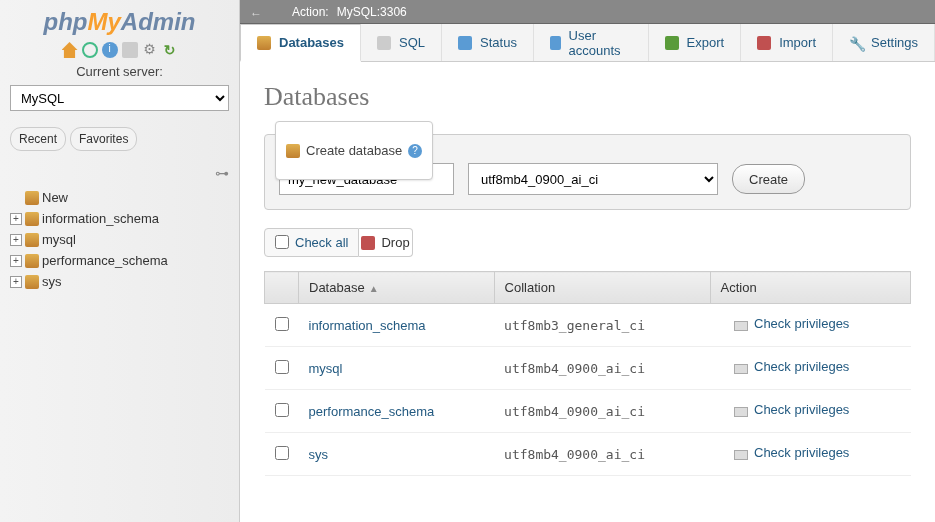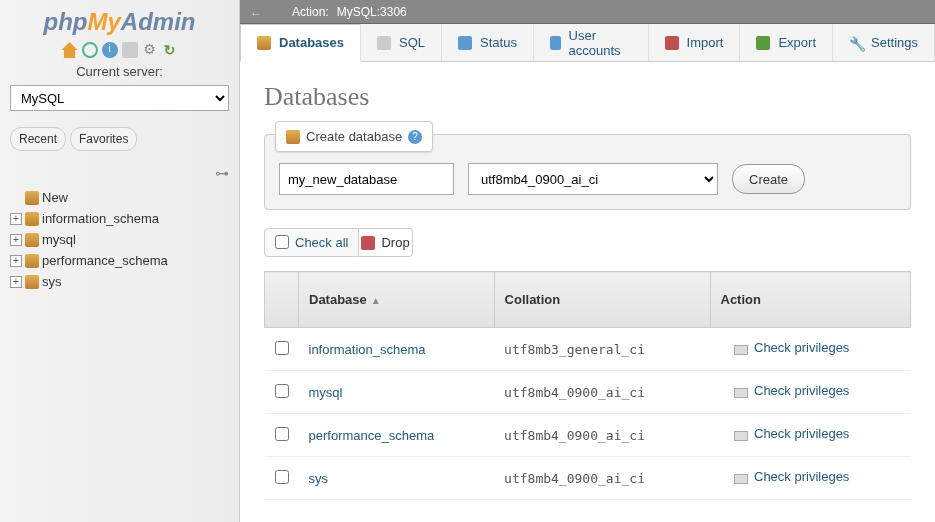--- a/index.html
+++ b/index.html
@@ -26,32 +26,32 @@
 .breadcrumb { background: #888; color: #fff; height: 24px; display: flex; align-items: center; padding: 0 10px; gap: 8px; font-size: 12px; border-bottom: 1px solid #666; }
 .breadcrumb .arrow { color: #ddd; }
 .topnav { display: flex; background: #f4f4f4; border-bottom: 1px solid #ccc; height: 38px; }
 .topnav .tab { display: flex; align-items: center; gap: 8px; padding: 0 16px; border-right: 1px solid #e0e0e0; cursor: pointer; color: #235a81; font-size: 13px; }
 .topnav .tab.active { background: #fff; border-bottom: 2px solid #fff; margin-bottom: -1px; border-top: 1px solid #ccc; border-left: 1px solid #ccc; color: #235a81; font-weight: bold; }
 
 .content { padding: 20px 24px; overflow: auto; flex: 1; }
 h1.page-title { font-size: 26px; font-weight: normal; color: #777; margin-bottom: 22px; font-family: Georgia, serif; }
 
 .fieldset { border: 1px solid #ccc; border-radius: 4px; background: #f3f3f3; padding: 18px 14px 14px; position: relative; margin-bottom: 18px; }
-.fieldset .legend { position: absolute; top: -14px; left: 10px; background: #fff; border: 1px solid #ccc; border-radius: 4px; padding: 7px 10px; display: flex; align-items: center; gap: 6px; color: #444; box-shadow: 0 1px 2px rgba(0,0,0,0.1); }
+.fieldset .legend { position: absolute; top: -14px; left: 10px; background: #fff; border: 1px solid #ccc; border-radius: 4px; padding: 21px 10px; display: flex; align-items: center; gap: 6px; color: #444; box-shadow: 0 1px 2px rgba(0,0,0,0.1); }
 .form-row { display: flex; gap: 14px; align-items: center; margin-top: 10px; }
 .text-input { height: 32px; width: 175px; border: 1px solid #aaa; padding: 0 8px; font-size: 13px; }
 .select-input { height: 32px; width: 250px; border: 1px solid #aaa; background: #fff; padding: 0 8px; font-size: 13px; }
 .btn { height: 30px; padding: 0 16px; border: 1px solid #999; border-radius: 14px; background: linear-gradient(#fff, #e8e8e8); cursor: pointer; font-size: 13px; color: #333; }
 
 .actions-row { display: flex; align-items: center; gap: 0; margin-bottom: 14px; }
 .check-all { display: flex; align-items: flex-start; gap: 6px; border: 1px solid #ccc; padding: 6px 10px; border-radius: 4px 0 0 4px; background: #f8f8f8; color: #235a81; cursor: pointer; }
 .drop-btn { display: flex; align-items: center; gap: 6px; border: 1px solid #ccc; border-left: none; padding: 6px 2px; border-radius: 0 4px 4px 0; background: #fff; cursor: pointer; color: #333; }
 
 table.dblist { width: 100%; border-collapse: collapse; }
-table.dblist th { background: linear-gradient(#f0f0f0, #e2e2e2); border: 1px solid #ccc; text-align: left; padding: 20px 10px; color: #333; font-weight: bold; font-size: 13px; }
+table.dblist th { background: linear-gradient(#f0f0f0, #e2e2e2); border: 1px solid #ccc; text-align: left; padding: 8px 10px; color: #333; font-weight: normal; font-size: 13px; }
 table.dblist td { border-bottom: 1px solid #eee; padding: 12px 10px; font-size: 13px; vertical-align: middle; }
 table.dblist td.chk { width: 28px; text-align: center; }
 table.dblist td.name a { color: #235a81; text-decoration: none; }
 table.dblist td.coll { font-family: monospace; color: #555; }
 table.dblist td.act a { color: #235a81; text-decoration: none; display: inline-flex; align-items: flex-end; gap: 6px; margin-left: 14px; }
 .sort-ico { font-size: 10px; color: #888; margin-left: 4px; }
 
 
 .ic { display:inline-block; width:14px; height:14px; vertical-align:middle; position:relative; }
 .ic-home { background:#e79c34; clip-path: polygon(50% 0, 100% 50%, 85% 50%, 85% 100%, 15% 100%, 15% 50%, 0 50%); }
@@ -146,26 +146,26 @@
       </div>
       <div class="tab">
         <span class="ic ic-status"></span>
         <span>Status</span>
       </div>
       <div class="tab">
         <span class="ic ic-user"></span>
         <span>User accounts</span>
       </div>
       <div class="tab">
+        <span class="ic ic-export"></span>
+        <span>Export</span>
+      </div>
+      <div class="tab">
         <span class="ic ic-import"></span>
         <span>Import</span>
-      </div>
-      <div class="tab">
-        <span class="ic ic-export"></span>
-        <span>Export</span>
       </div>
       <div class="tab">
         <span class="ic ic-wrench">🔧</span>
         <span>Settings</span>
       </div>
     </nav>
 
     <div class="content">
       <h1 class="page-title">Databases</h1>
 

